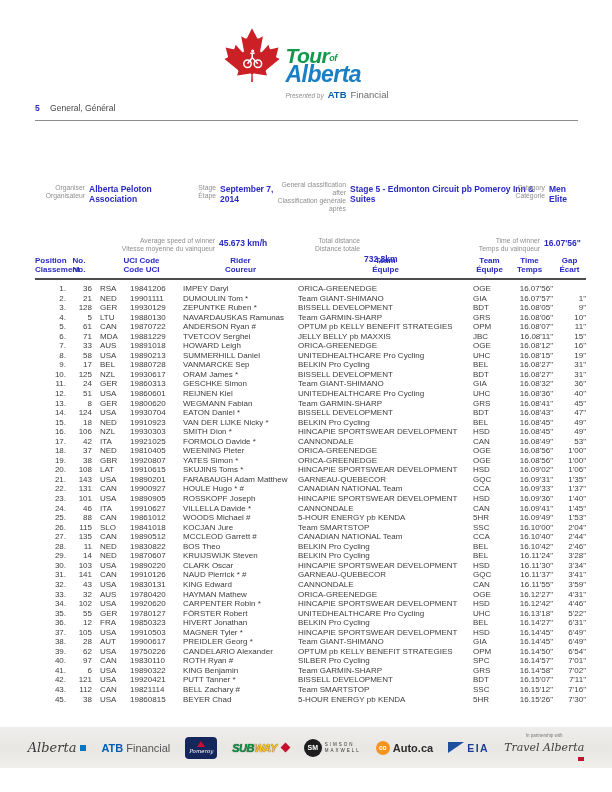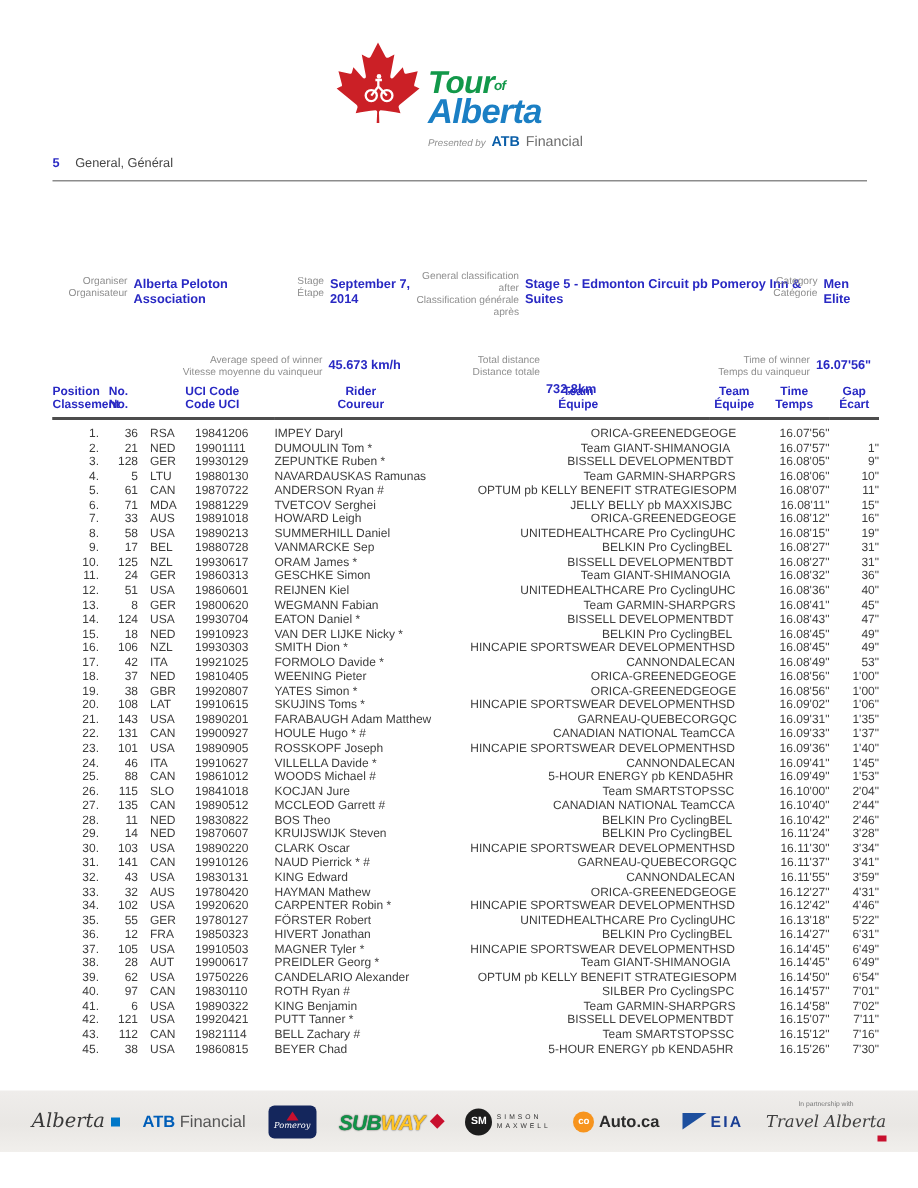--- a/index.html
+++ b/index.html
@@ -36,41 +36,41 @@
   table.results th{font-size:8px;line-height:9px;font-weight:bold;color:#2929c3;text-align:center;
                    padding:0 0 4px 0;vertical-align:top;white-space:nowrap;overflow:visible;
                    border-bottom:2px solid #4d4d4d;}
   table.results td{font-size:8px;line-height:9.55px;padding:0;white-space:nowrap;overflow:visible;color:#3d3d3d;vertical-align:top;}
   tbody tr:first-child td{padding-top:4px;}
   .c-pos{width:31px;text-align:right;}
   .c-no{width:26px;text-align:right;}
   .c-uci{width:83px;padding-left:8px !important;}
   .c-uci .ctry{display:inline-block;width:30px;}
   .c-rider{width:115px;}
-  .c-team{width:175px;text-align:right;}
+  .c-team{width:175px;}
   .c-code{width:33px;}
   .c-time{width:47px;text-align:right;}
   .c-gap{width:33px;text-align:right;}
   th.c-no,th.c-pos{text-align:right;}
   th.c-gap,th.c-time{text-align:right;}
 
   
   .sponsor-bar{position:absolute;top:727px;left:0;width:612px;height:41px;
                background:linear-gradient(180deg,#efedeb 0%,#e9e7e4 55%,#f1efec 100%);
                display:flex;align-items:center;justify-content:center;gap:15px;}
   .sp{display:flex;align-items:center;gap:3px;}
   .sp-alberta{font-family:"DejaVu Serif",serif;font-style:italic;font-size:13px;color:#3a3a3a;}
   .sp-alberta-sq{width:6px;height:6px;background:#0077c8;display:inline-block;margin-left:1px;}
   .sp-atb-b{font-weight:bold;font-size:11px;color:#005eb8;}
   .sp-atb-r{font-size:11px;color:#555;}
   .sp-pomeroy{width:32px;height:22px;background:#14265c;border-radius:4px;display:flex;flex-direction:column;
               align-items:center;justify-content:center;color:#fff;}
   .sp-pomeroy .pm-leaf{width:0;height:0;border-left:4px solid transparent;border-right:4px solid transparent;border-bottom:6px solid #c8102e;}
   .sp-pomeroy .pm-txt{font-size:5.5px;font-style:italic;font-family:"DejaVu Serif",serif;}
-  .sp-subway{font-style:italic;font-weight:bold;font-size:14px;letter-spacing:-0.5px;text-shadow:0 0 1px #1a1a1a;}
+  .sp-subway{font-style:italic;font-weight:bold;font-size:11px;letter-spacing:-0.5px;text-shadow:0 0 1px #1a1a1a;}
   .sp-subway .sub{color:#0f9447;}
   .sp-subway .way{color:#fec325;}
   .sp-subway-leaf{width:7px;height:7px;background:#c8102e;transform:rotate(45deg);margin-left:2px;}
   .sp-sm-circle{width:18px;height:18px;border-radius:50%;background:#1d1d1d;color:#fff;display:flex;
                 align-items:center;justify-content:center;font-size:7px;font-weight:bold;}
   .sp-sm-text{display:flex;flex-direction:column;font-size:4.5px;letter-spacing:2px;color:#333;line-height:6px;}
   .sp-coop-circle{width:14px;height:14px;border-radius:50%;background:#f7941d;color:#fff;display:flex;
                   align-items:center;justify-content:center;font-size:6.5px;font-weight:bold;}
   .sp-coop-txt{font-weight:bold;font-size:11px;color:#2b2b2b;text-align:center;}
   .sp-eia-flag{width:0;height:0;border-top:11px solid #1d4f9e;border-right:16px solid transparent;}

